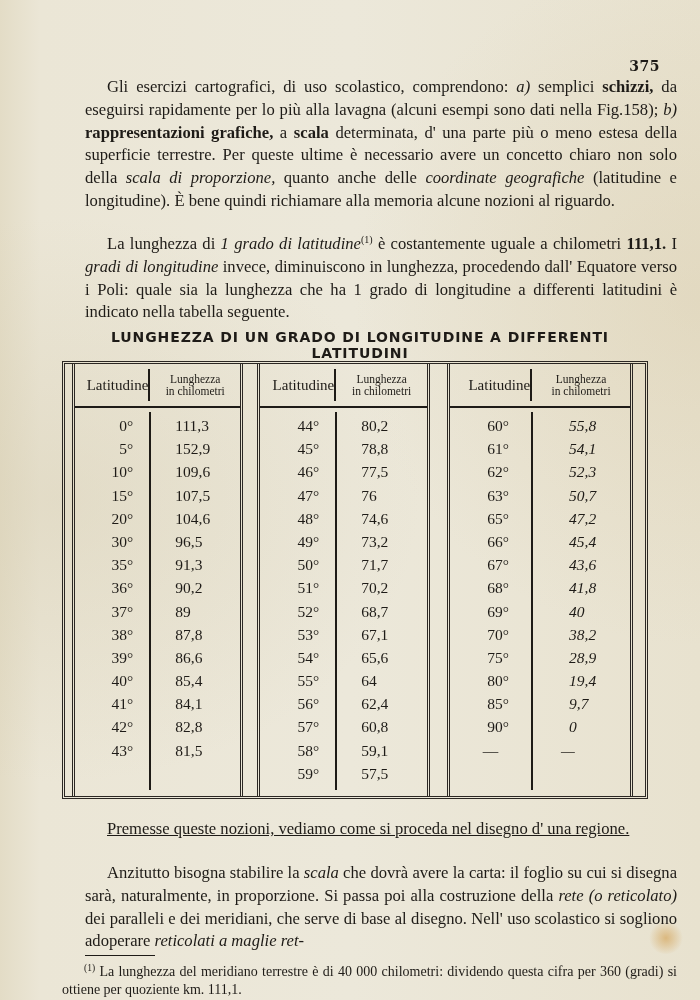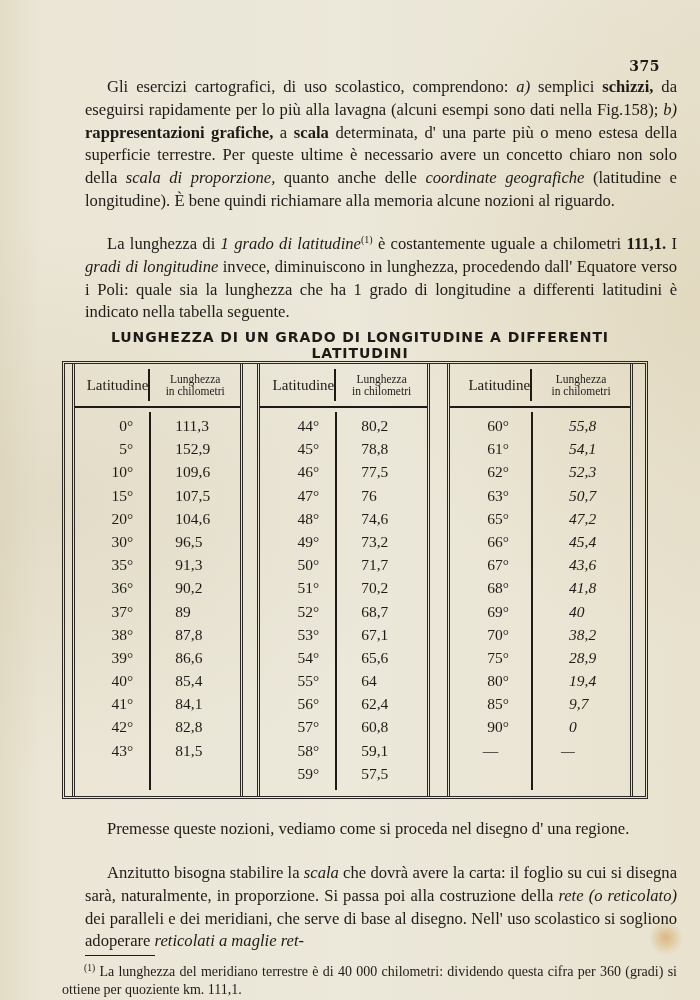--- a/index.html
+++ b/index.html
@@ -326,21 +326,21 @@
           </div>
           <div class="row">
             <div class="c-lat" style="text-align: center; padding-right: 0px;">—</div>
             <div class="c-len" style="padding-left: 30px;">—</div>
           </div>
         </div>
       </div>
   </div>
 
   <div class="text p3">
-    <p style="text-indent: 22px;"><span>Premesse queste nozioni, vediamo come si proceda nel disegno d' una regione.</span></p>
+    <p style="text-indent: 22px; text-decoration: underline;"><span>Premesse queste nozioni, vediamo come si proceda nel disegno d' una regione.</span></p>
   </div>
 
   <div class="text p4">
     <p style="text-indent: 22px;"><span>Anzitutto bisogna stabilire la </span><i>scala</i><span> che dovrà avere la carta: il foglio su cui si disegna sarà, naturalmente, in proporzione. Si passa poi alla costruzione della </span><i>rete (o reticolato)</i><span> dei paralleli e dei meridiani, che serve di base al disegno. Nell' uso scolastico si sogliono adoperare </span><i>reticolati a maglie ret-</i></p>
   </div>
 
   <div class="footnote-rule"></div>
   <div class="footnote">
     <span class="fn-marker">(1)</span><span> La lunghezza del meridiano terrestre è di 40 000 chilometri: dividendo questa cifra per 360 (gradi) si ottiene per quoziente km. 111,1.</span>
   </div>

